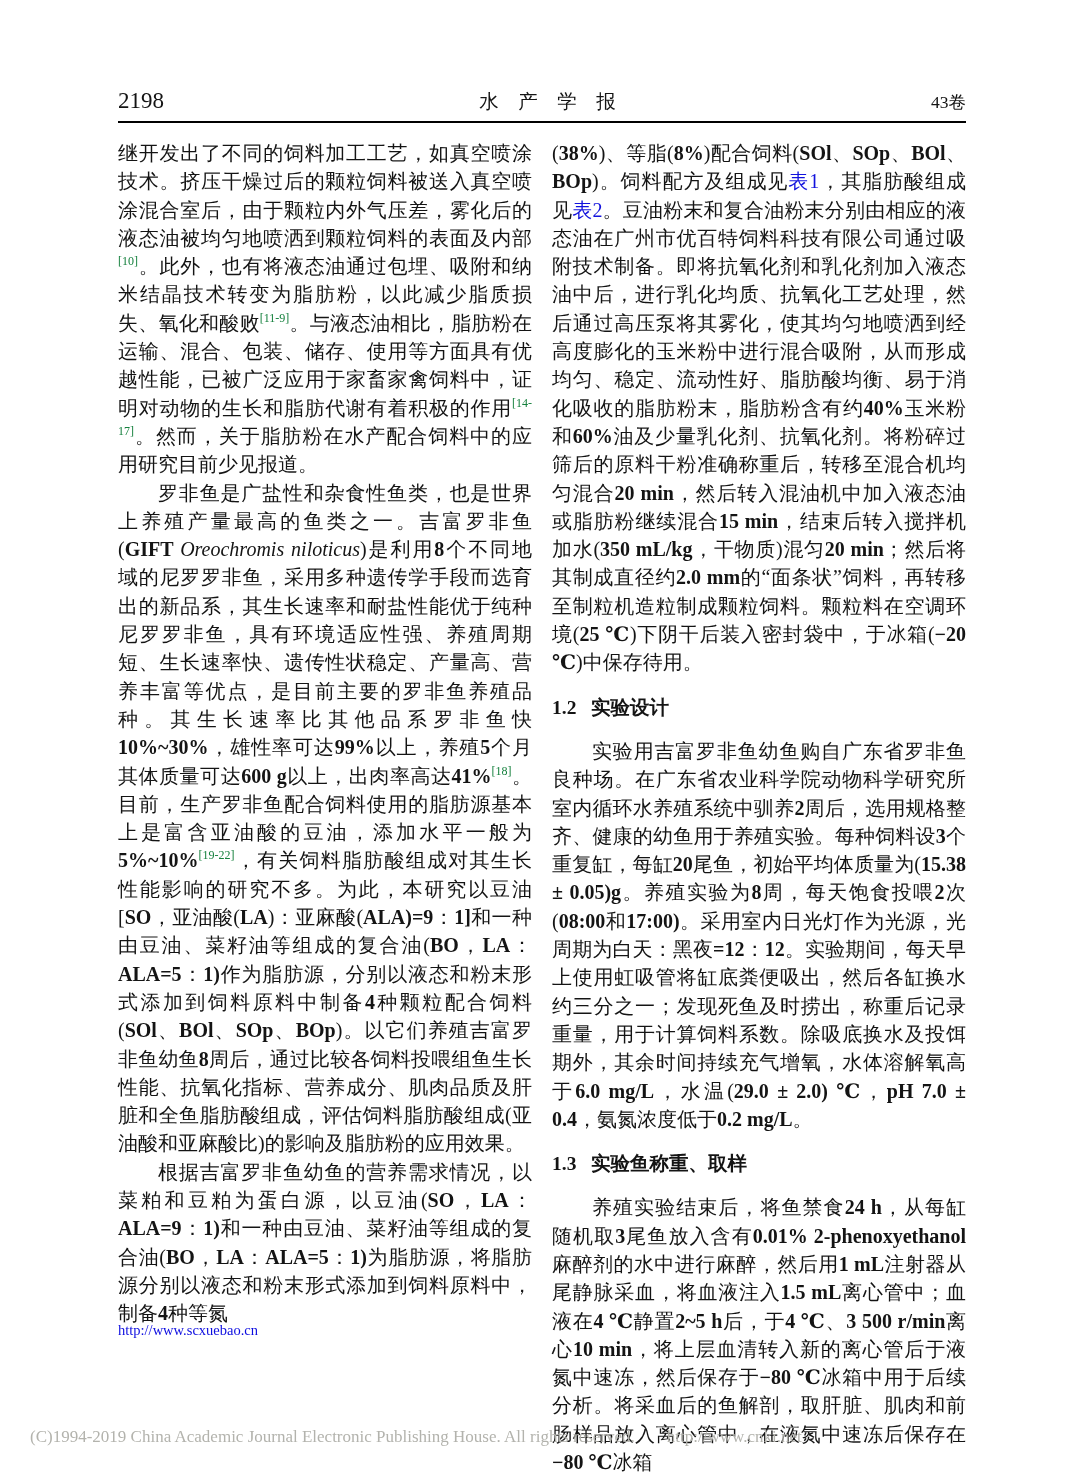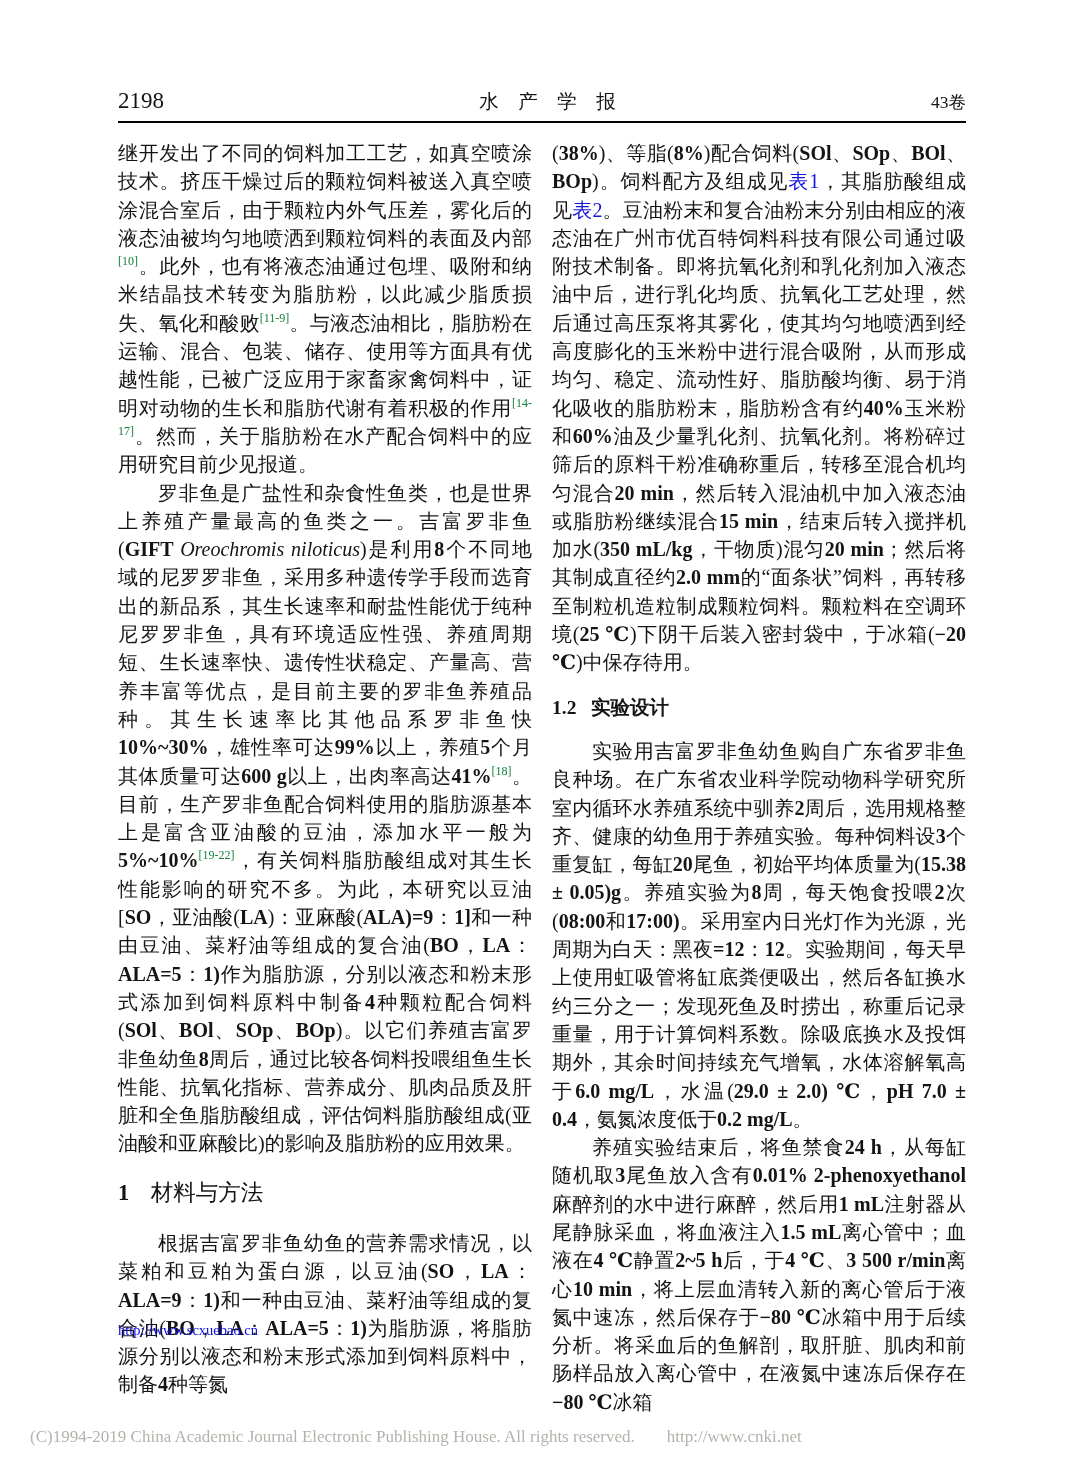--- a/index.html
+++ b/index.html
@@ -69,33 +69,33 @@
     <span class="jtitle">水　产　学　报</span>
     <span class="vol">43卷</span>
   </header>
 
   <main class="cols">
 
     <section class="col">
       <p class="cont"><span>继开发出了不同的饲料加工工艺，如真空喷涂技术。挤压干燥过后的颗粒饲料被送入真空喷涂混合室后，由于颗粒内外气压差，雾化后的液态油被均匀地喷洒到颗粒饲料的表面及内部</span><sup class="cite">[10]</sup><span>。此外，也有将液态油通过包埋、吸附和纳米结晶技术转变为脂肪粉，以此减少脂质损失、氧化和酸败</span><sup class="cite">[11-9]</sup><span>。与液态油相比，脂肪粉在运输、混合、包装、储存、使用等方面具有优越性能，已被广泛应用于家畜家禽饲料中，证明对动物的生长和脂肪代谢有着积极的作用</span><sup class="cite">[14-17]</sup><span>。然而，关于脂肪粉在水产配合饲料中的应用研究目前少见报道。</span></p>
       <p><span>罗非鱼是广盐性和杂食性鱼类，也是世界上养殖产量最高的鱼类之一。吉富罗非鱼(</span><span class="b">GIFT </span><span class="i">Oreochromis niloticus</span><span>)是利用</span><span class="b">8</span><span>个不同地域的尼罗罗非鱼，采用多种遗传学手段而选育出的新品系，其生长速率和耐盐性能优于纯种尼罗罗非鱼，具有环境适应性强、养殖周期短、生长速率快、遗传性状稳定、产量高、营养丰富等优点，是目前主要的罗非鱼养殖品种。其生长速率比其他品系罗非鱼快</span><span class="b">10%~30%</span><span>，雄性率可达</span><span class="b">99%</span><span>以上，养殖</span><span class="b">5</span><span>个月其体质量可达</span><span class="b">600 g</span><span>以上，出肉率高达</span><span class="b">41%</span><sup class="cite">[18]</sup><span>。目前，生产罗非鱼配合饲料使用的脂肪源基本上是富含亚油酸的豆油，添加水平一般为</span><span class="b">5%~10%</span><sup class="cite">[19-22]</sup><span>，有关饲料脂肪酸组成对其生长性能影响的研究不多。为此，本研究以豆油[</span><span class="b">SO</span><span>，亚油酸(</span><span class="b">LA</span><span>)：亚麻酸(</span><span class="b">ALA)=9</span><span>：</span><span class="b">1]</span><span>和一种由豆油、菜籽油等组成的复合油(</span><span class="b">BO</span><span>，</span><span class="b">LA</span><span>：</span><span class="b">ALA=5</span><span>：</span><span class="b">1)</span><span>作为脂肪源，分别以液态和粉末形式添加到饲料原料中制备</span><span class="b">4</span><span>种颗粒配合饲料(</span><span class="b">SOl</span><span>、</span><span class="b">BOl</span><span>、</span><span class="b">SOp</span><span>、</span><span class="b">BOp</span><span>)。以它们养殖吉富罗非鱼幼鱼</span><span class="b">8</span><span>周后，通过比较各饲料投喂组鱼生长性能、抗氧化指标、营养成分、肌肉品质及肝脏和全鱼脂肪酸组成，评估饲料脂肪酸组成(亚油酸和亚麻酸比)的影响及脂肪粉的应用效果。</span></p>
 
-      <h2 class="sec1"><span class="hnum">1</span><span>材料与方法</span></h2>
 
 
       <p><span>根据吉富罗非鱼幼鱼的营养需求情况，以菜粕和豆粕为蛋白源，以豆油(</span><span class="b">SO</span><span>，</span><span class="b">LA</span><span>：</span><span class="b">ALA=9</span><span>：</span><span class="b">1)</span><span>和一种由豆油、菜籽油等组成的复合油(</span><span class="b">BO</span><span>，</span><span class="b">LA</span><span>：</span><span class="b">ALA=5</span><span>：</span><span class="b">1)</span><span>为脂肪源，将脂肪源分别以液态和粉末形式添加到饲料原料中，制备</span><span class="b">4</span><span>种等氮</span></p>
     </section>
 
     <section class="col">
       <p class="cont"><span>(</span><span class="b">38%</span><span>)、等脂(</span><span class="b">8%</span><span>)配合饲料(</span><span class="b">SOl</span><span>、</span><span class="b">SOp</span><span>、</span><span class="b">BOl</span><span>、</span><span class="b">BOp</span><span>)。饲料配方及组成见</span><span class="tref">表1</span><span>，其脂肪酸组成见</span><span class="tref">表2</span><span>。豆油粉末和复合油粉末分别由相应的液态油在广州市优百特饲料科技有限公司通过吸附技术制备。即将抗氧化剂和乳化剂加入液态油中后，进行乳化均质、抗氧化工艺处理，然后通过高压泵将其雾化，使其均匀地喷洒到经高度膨化的玉米粉中进行混合吸附，从而形成均匀、稳定、流动性好、脂肪酸均衡、易于消化吸收的脂肪粉末，脂肪粉含有约</span><span class="b">40%</span><span>玉米粉和</span><span class="b">60%</span><span>油及少量乳化剂、抗氧化剂。将粉碎过筛后的原料干粉准确称重后，转移至混合机均匀混合</span><span class="b">20 min</span><span>，然后转入混油机中加入液态油或脂肪粉继续混合</span><span class="b">15 min</span><span>，结束后转入搅拌机加水(</span><span class="b">350 mL/kg</span><span>，干物质)混匀</span><span class="b">20 min</span><span>；然后将其制成直径约</span><span class="b">2.0 mm</span><span>的“面条状”饲料，再转移至制粒机造粒制成颗粒饲料。颗粒料在空调环境(</span><span class="b">25 ℃</span><span>)下阴干后装入密封袋中，于冰箱(</span><span class="b">−20 ℃</span><span>)中保存待用。</span></p>
 
       <h3 class="sec2"><span class="hnum">1.2</span><span>实验设计</span></h3>
 
       <p><span>实验用吉富罗非鱼幼鱼购自广东省罗非鱼良种场。在广东省农业科学院动物科学研究所室内循环水养殖系统中驯养</span><span class="b">2</span><span>周后，选用规格整齐、健康的幼鱼用于养殖实验。每种饲料设</span><span class="b">3</span><span>个重复缸，每缸</span><span class="b">20</span><span>尾鱼，初始平均体质量为(</span><span class="b">15.38 ± 0.05)g</span><span>。养殖实验为</span><span class="b">8</span><span>周，每天饱食投喂</span><span class="b">2</span><span>次(</span><span class="b">08:00</span><span>和</span><span class="b">17:00)</span><span>。采用室内日光灯作为光源，光周期为白天：黑夜</span><span class="b">=12</span><span>：</span><span class="b">12</span><span>。实验期间，每天早上使用虹吸管将缸底粪便吸出，然后各缸换水约三分之一；发现死鱼及时捞出，称重后记录重量，用于计算饲料系数。除吸底换水及投饵期外，其余时间持续充气增氧，水体溶解氧高于</span><span class="b">6.0 mg/L</span><span>，水温(</span><span class="b">29.0 ± 2.0) ℃</span><span>，</span><span class="b">pH 7.0 ± 0.4</span><span>，氨氮浓度低于</span><span class="b">0.2 mg/L</span><span>。</span></p>
 
+      <h3 class="sec2"><span class="hnum">1.3</span><span>实验鱼称重、取样</span></h3>
 
       <p><span>养殖实验结束后，将鱼禁食</span><span class="b">24 h</span><span>，从每缸随机取</span><span class="b">3</span><span>尾鱼放入含有</span><span class="b">0.01% 2-phenoxyethanol</span><span>麻醉剂的水中进行麻醉，然后用</span><span class="b">1 mL</span><span>注射器从尾静脉采血，将血液注入</span><span class="b">1.5 mL</span><span>离心管中；血液在</span><span class="b">4 ℃</span><span>静置</span><span class="b">2~5 h</span><span>后，于</span><span class="b">4 ℃</span><span>、</span><span class="b">3 500 r/min</span><span>离心</span><span class="b">10 min</span><span>，将上层血清转入新的离心管后于液氮中速冻，然后保存于</span><span class="b">−80 ℃</span><span>冰箱中用于后续分析。将采血后的鱼解剖，取肝脏、肌肉和前肠样品放入离心管中，在液氮中速冻后保存在</span><span class="b">−80 ℃</span><span>冰箱</span></p>
     </section>
 
   </main>
 
 </div>
 
 <a class="scx-link" href="#">http://www.scxuebao.cn</a>
 

